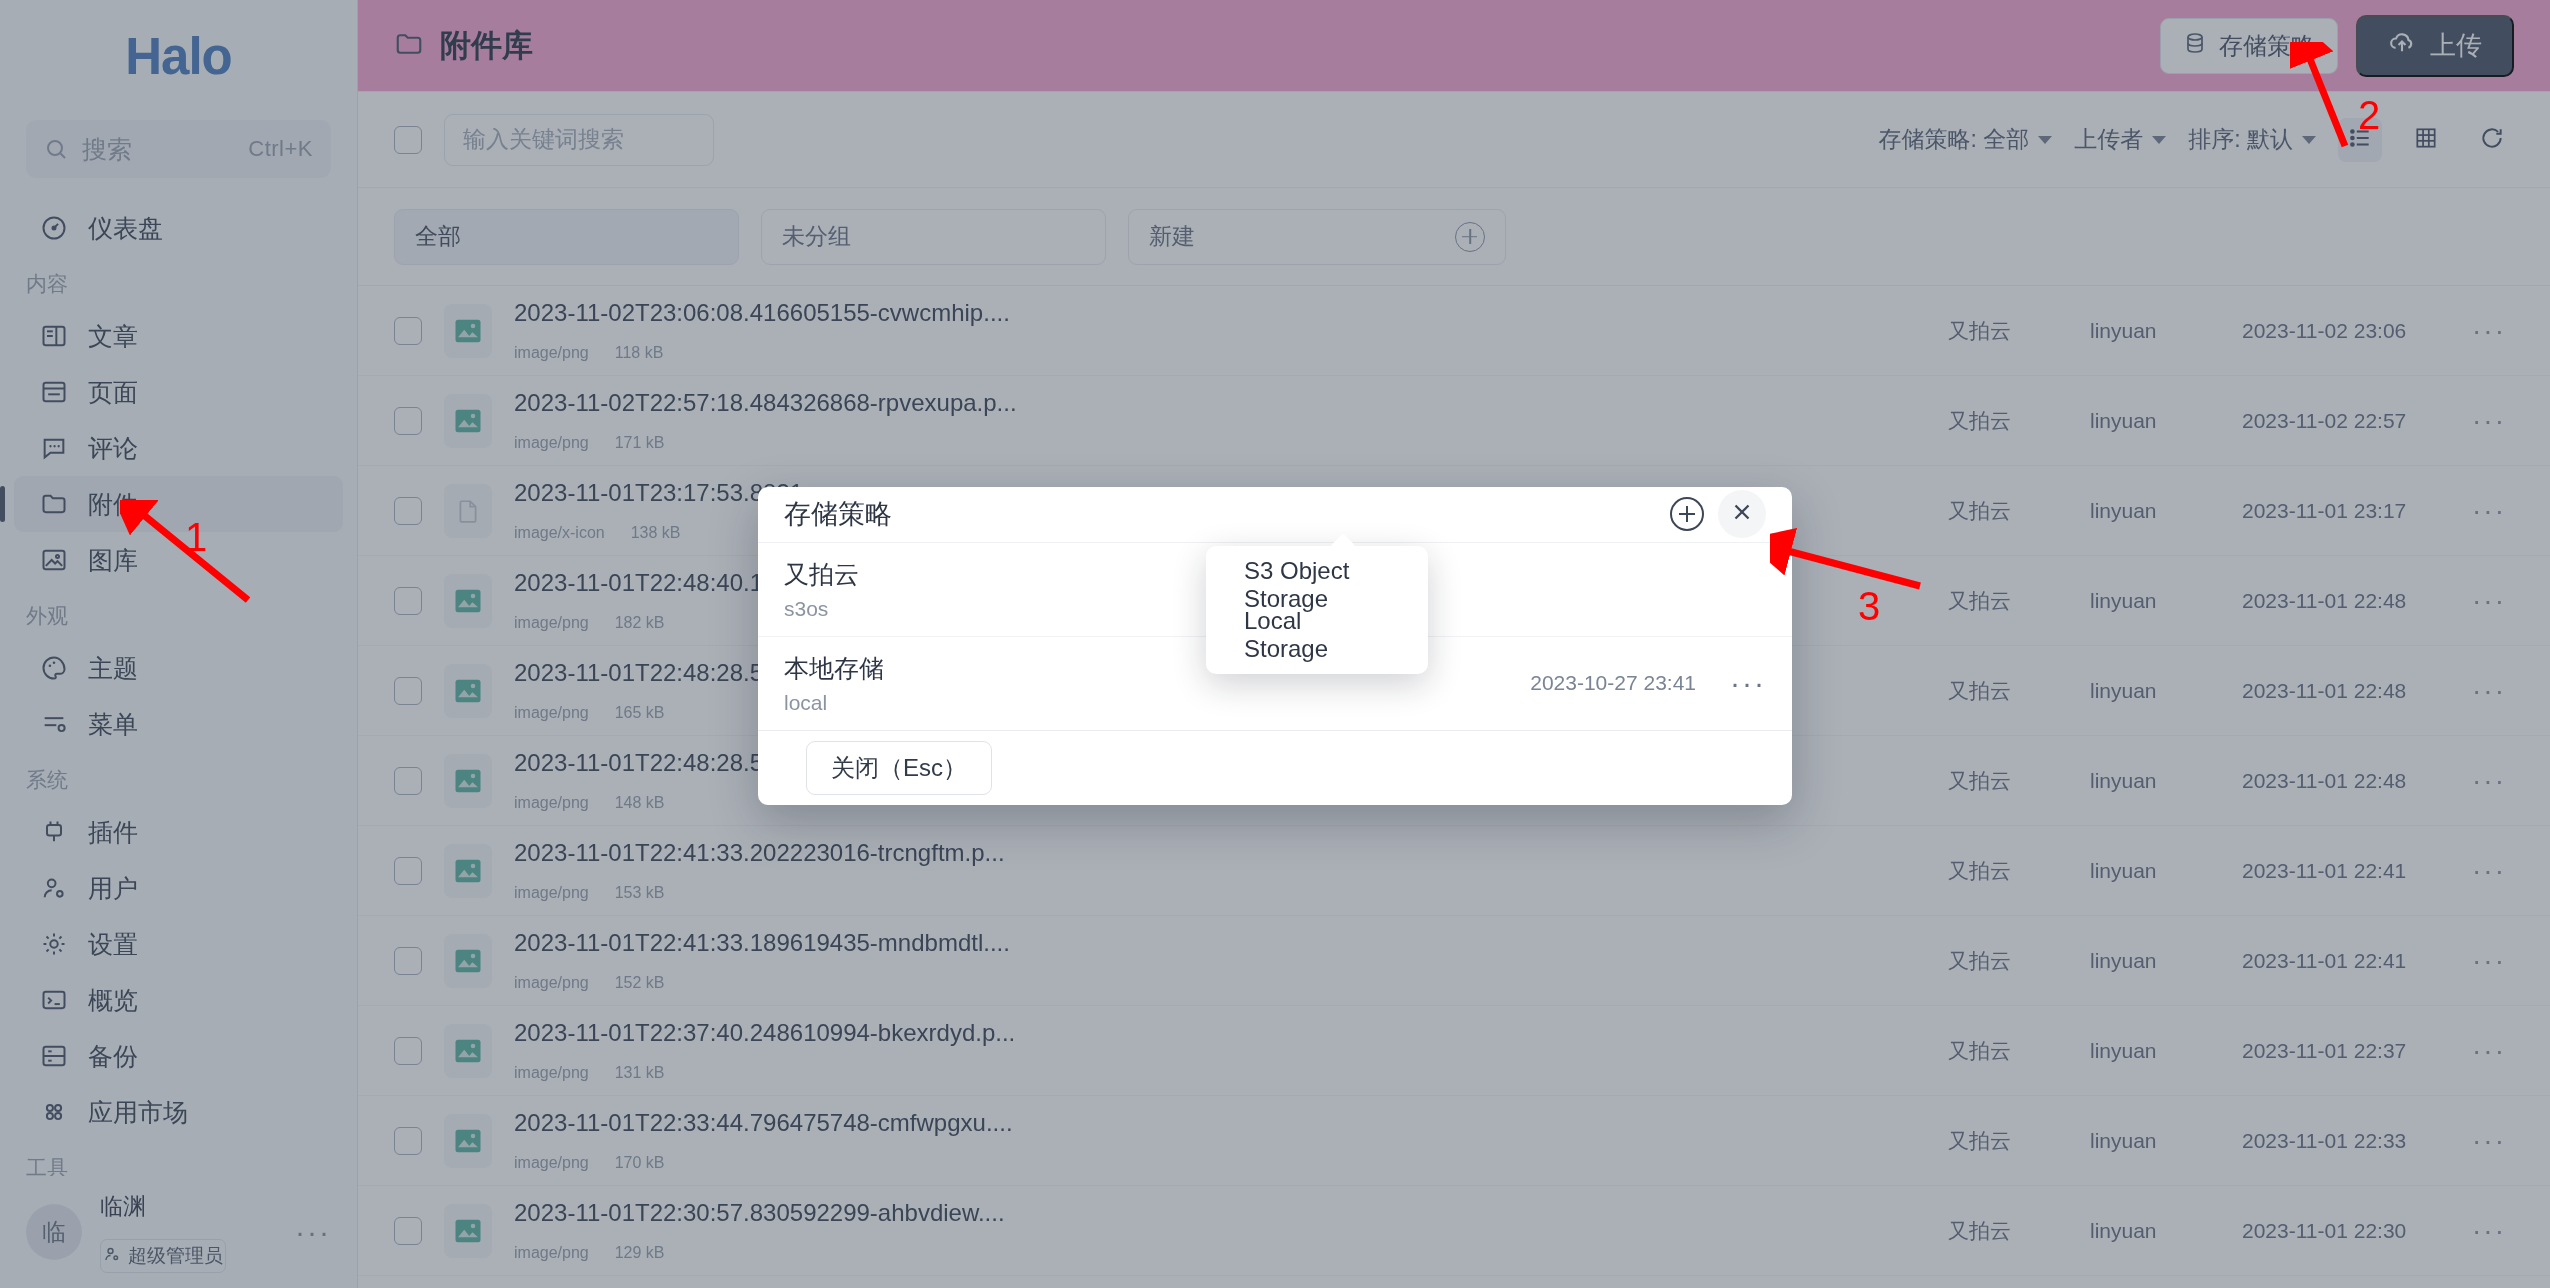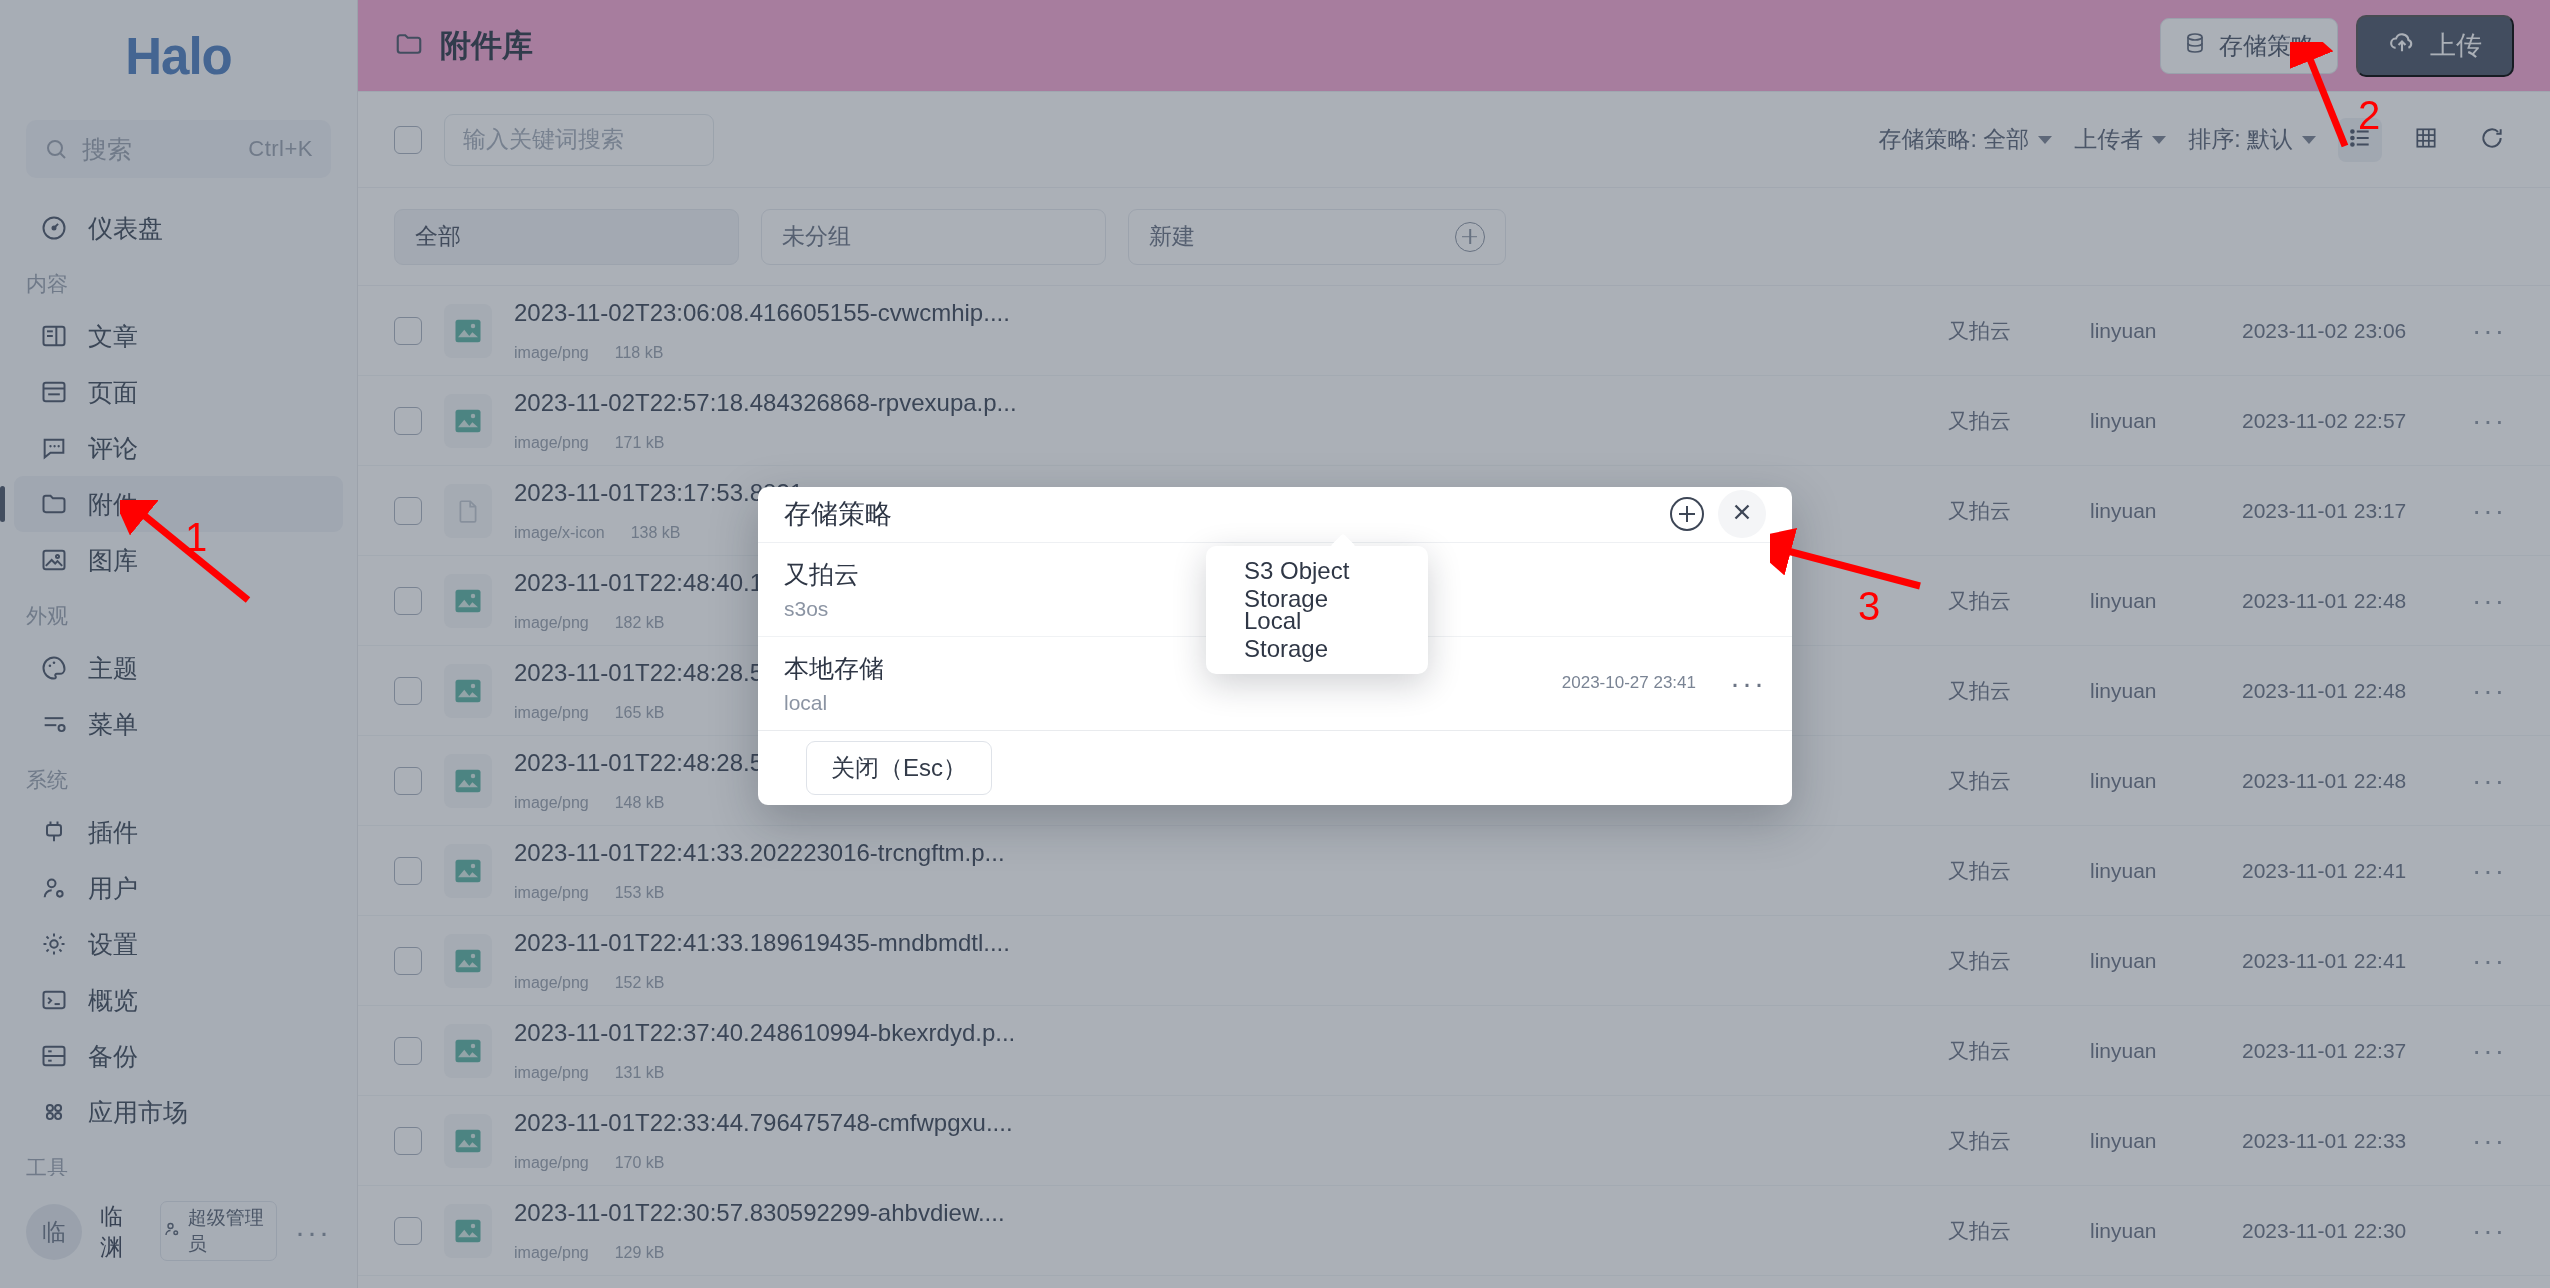--- a/index.html
+++ b/index.html
@@ -61,21 +61,21 @@
   .user-row {
     height: 112px; display: flex; align-items: center;
     padding: 0 26px; gap: 18px;
   }
   .avatar {
     width: 56px; height: 56px; border-radius: 50%;
     background: #e2e6ec; color: #6b7687;
     display: flex; align-items: center; justify-content: center;
     font-size: 24px; flex: 0 0 auto;
   }
-  .user-meta { flex: 1; display: flex; gap: 17px; }
+  .user-meta { flex: 1; display: flex; flex-direction: column; gap: 17px; }
   .user-name { font-size: 23px; color: #394254; }
   .role-chip {
     align-self: flex-start;
     display: inline-flex; align-items: center; gap: 7px;
     border: 1px solid #dfe3ea; border-radius: 7px;
     padding: 3px 2px; font-size: 19px; color: #5a6475;
   }
   .dots { color: #8b94a3; font-size: 30px; letter-spacing: 2px; line-height: 10px; }
 
   
@@ -204,21 +204,21 @@
   }
   .modal-body { flex: 1; }
   .prow {
     height: 94px; display: flex; align-items: center;
     padding: 0 26px; border-bottom: 1px solid #f0f2f4;
   }
   .prow:last-child { border-bottom: 1px solid #e9ebee; }
   .pinfo { flex: 1; display: flex; flex-direction: column; gap: 6px; }
   .pname { font-size: 25px; color: #2e3645; }
   .pslug { font-size: 21px; color: #8b94a3; }
-  .pdate { font-size: 17px; color: #7a8494; margin-right: 34px; }
+  .pdate { font-size: 21px; color: #7a8494; margin-right: 34px; }
   .pdots { color: #6c7585; font-size: 30px; letter-spacing: 2px; line-height: 10px; }
   .modal-foot { height: 86px; display: flex; align-items: center; padding: 0 26px; margin-left: 22px; }
   .btn-close {
     height: 54px; padding: 0 24px; border: 1px solid #dfe3e9; border-radius: 9px;
     background: #fff; font-size: 24px; color: #333b49;
     display: inline-flex; align-items: center;
   }
 
   .dropdown {
     position: absolute; left: 1206px; top: 546px;

